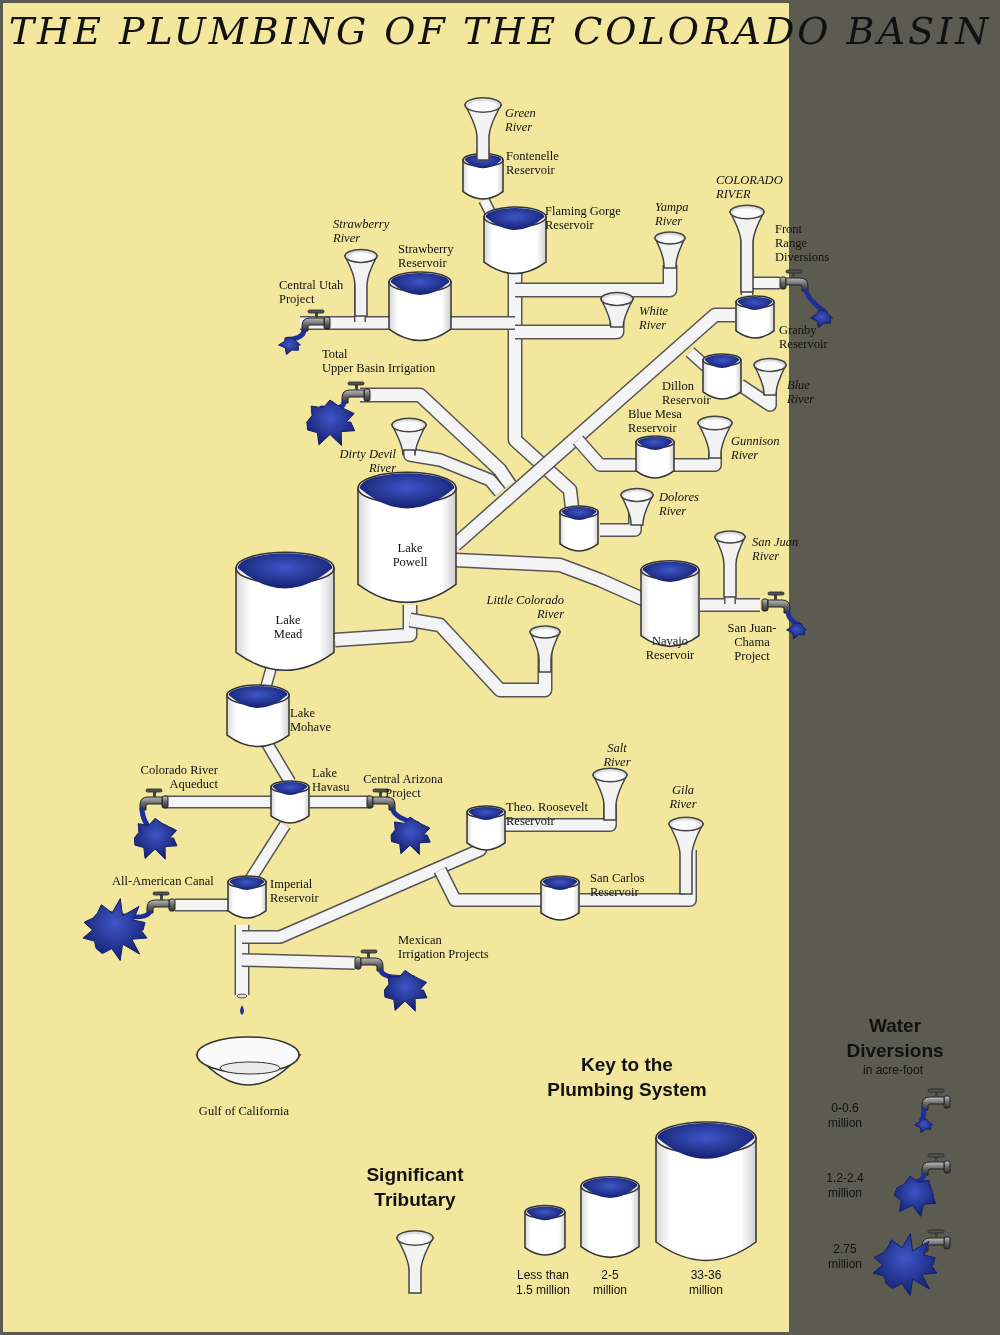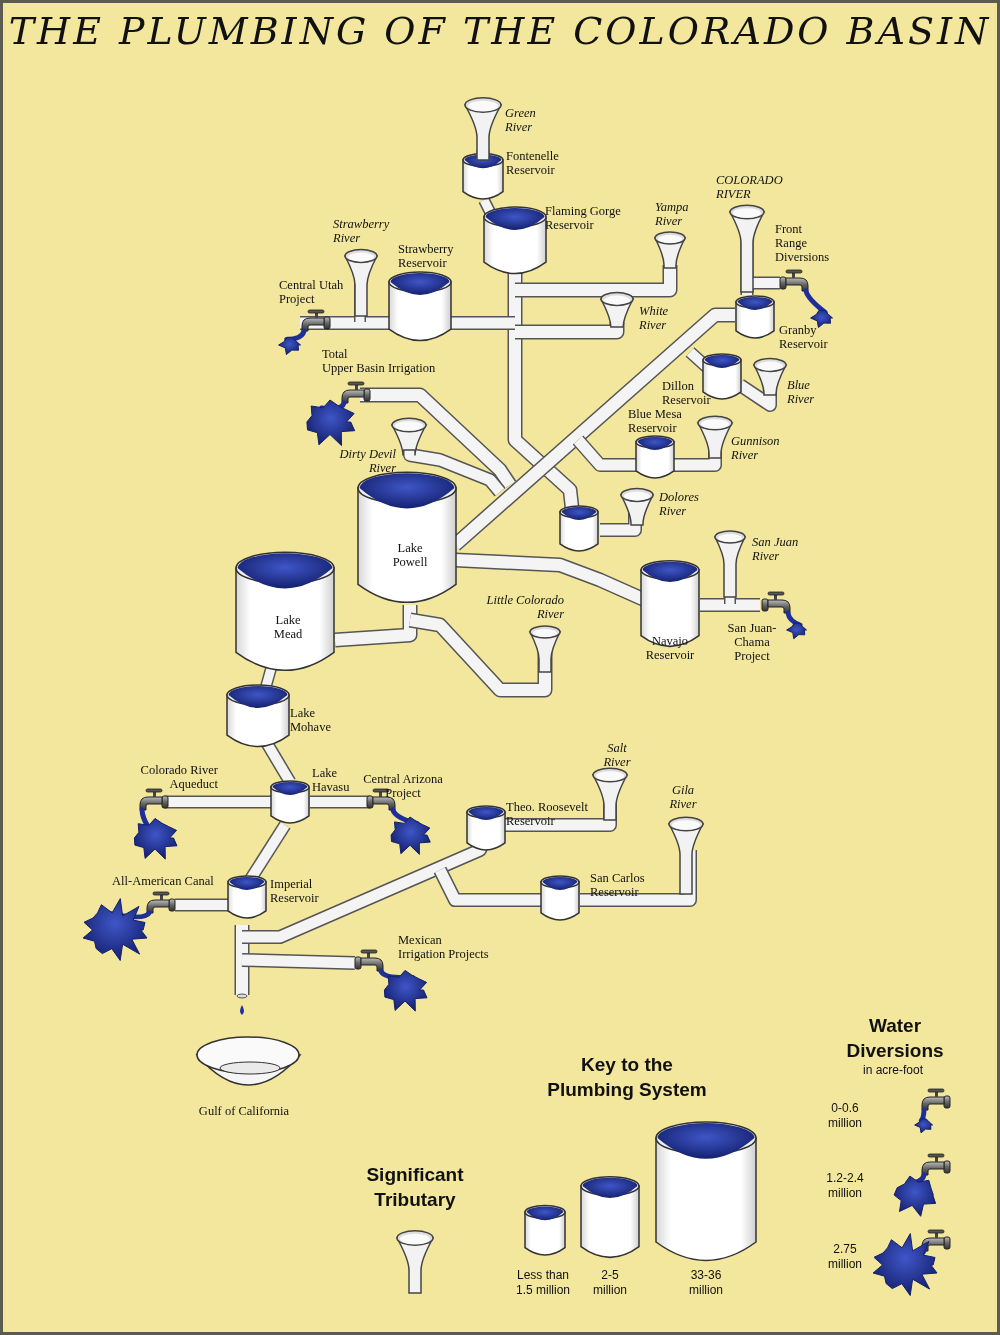--- a/index.html
+++ b/index.html
@@ -1,17 +1,17 @@
 <!DOCTYPE html>
 <html><head>
 <meta charset="utf-8">
 <style>
   html, body { margin:0; padding:0; }
   body { width:1000px; height:1335px; background:#5b5b52; overflow:hidden; }
-  #canvas { position:absolute; left:3px; top:3px; width:994px; height:1329px; background:#f2e79c;text-align:right; }
+  #canvas { position:absolute; left:3px; top:3px; width:786px; height:1329px; background:#f2e79c;text-align:right; }
   svg { position:absolute; left:0; top:0; }
   .title { font-family:"DejaVu Serif", serif; font-style:italic; font-size:38px; letter-spacing:3px; fill:#111; }
   .lbl { font-family:"Liberation Serif", serif; font-size:12.5px; fill:#111; }
   .ital { font-style:italic; }
   .keyhead { font-family:"Liberation Sans", sans-serif; font-weight:bold; font-size:19px; fill:#111; }
   .keysub { font-family:"Liberation Sans", sans-serif; font-size:12px; fill:#111; }
   .pipe { fill:none; stroke:#555; stroke-linecap:butt; stroke-linejoin:round; }
   .pipe-in { fill:none; stroke:#f4f4f4; stroke-linecap:butt; stroke-linejoin:round; }
 </style>
 </head>

